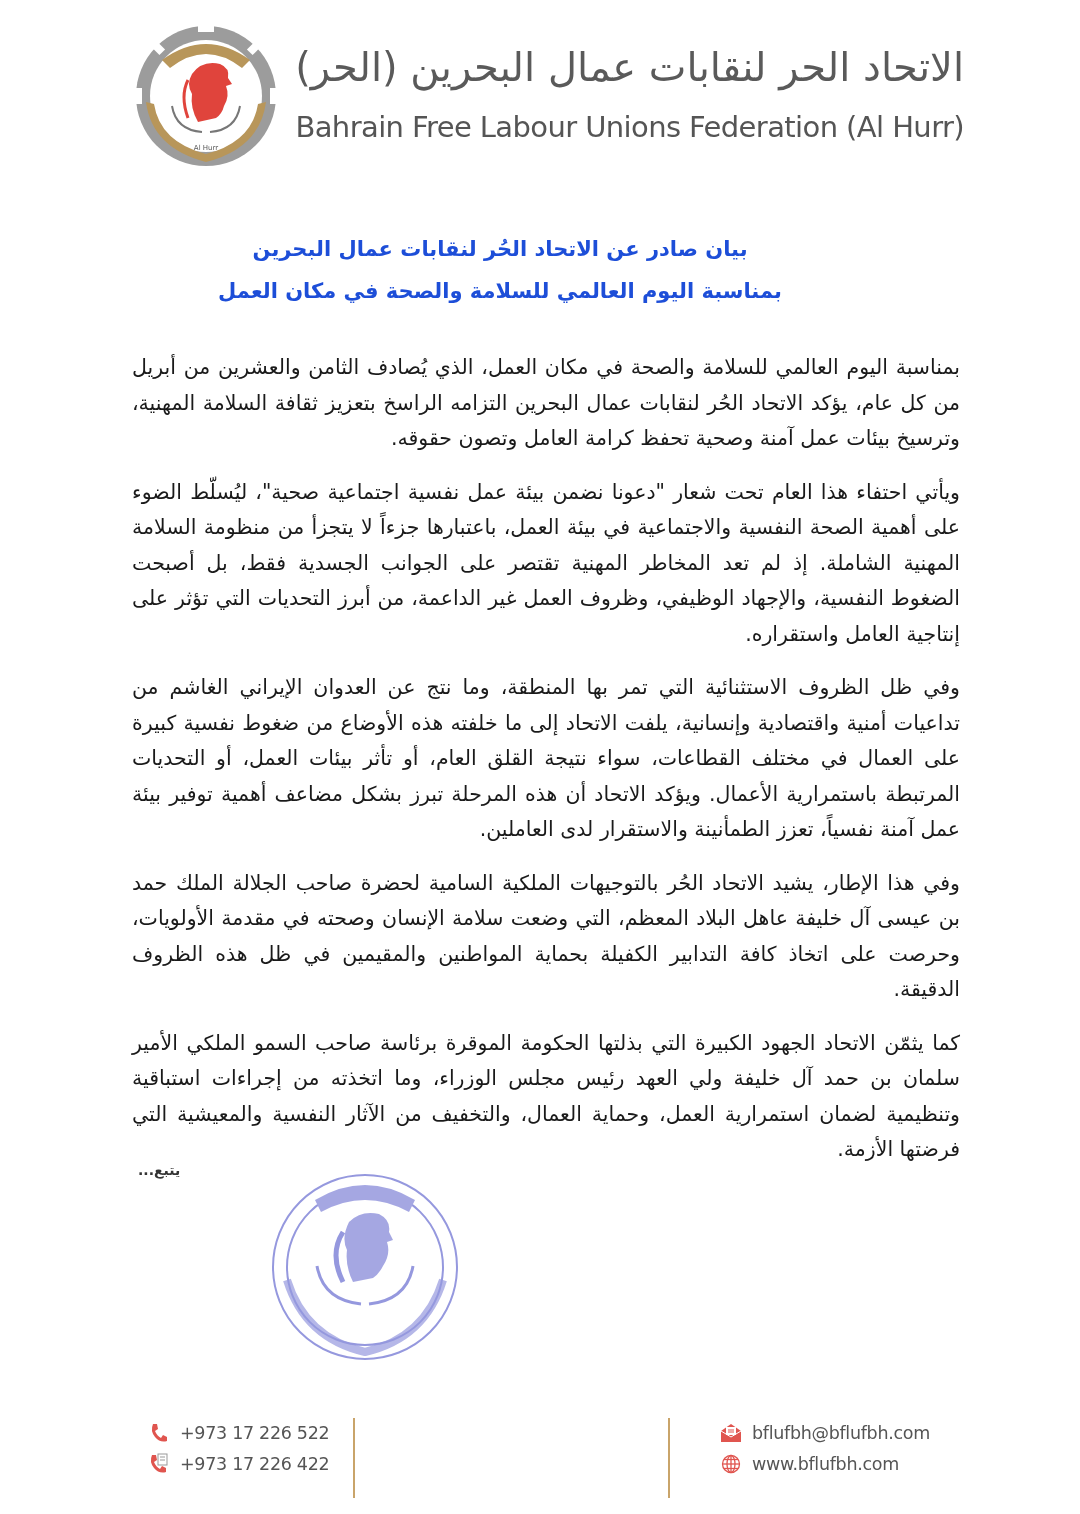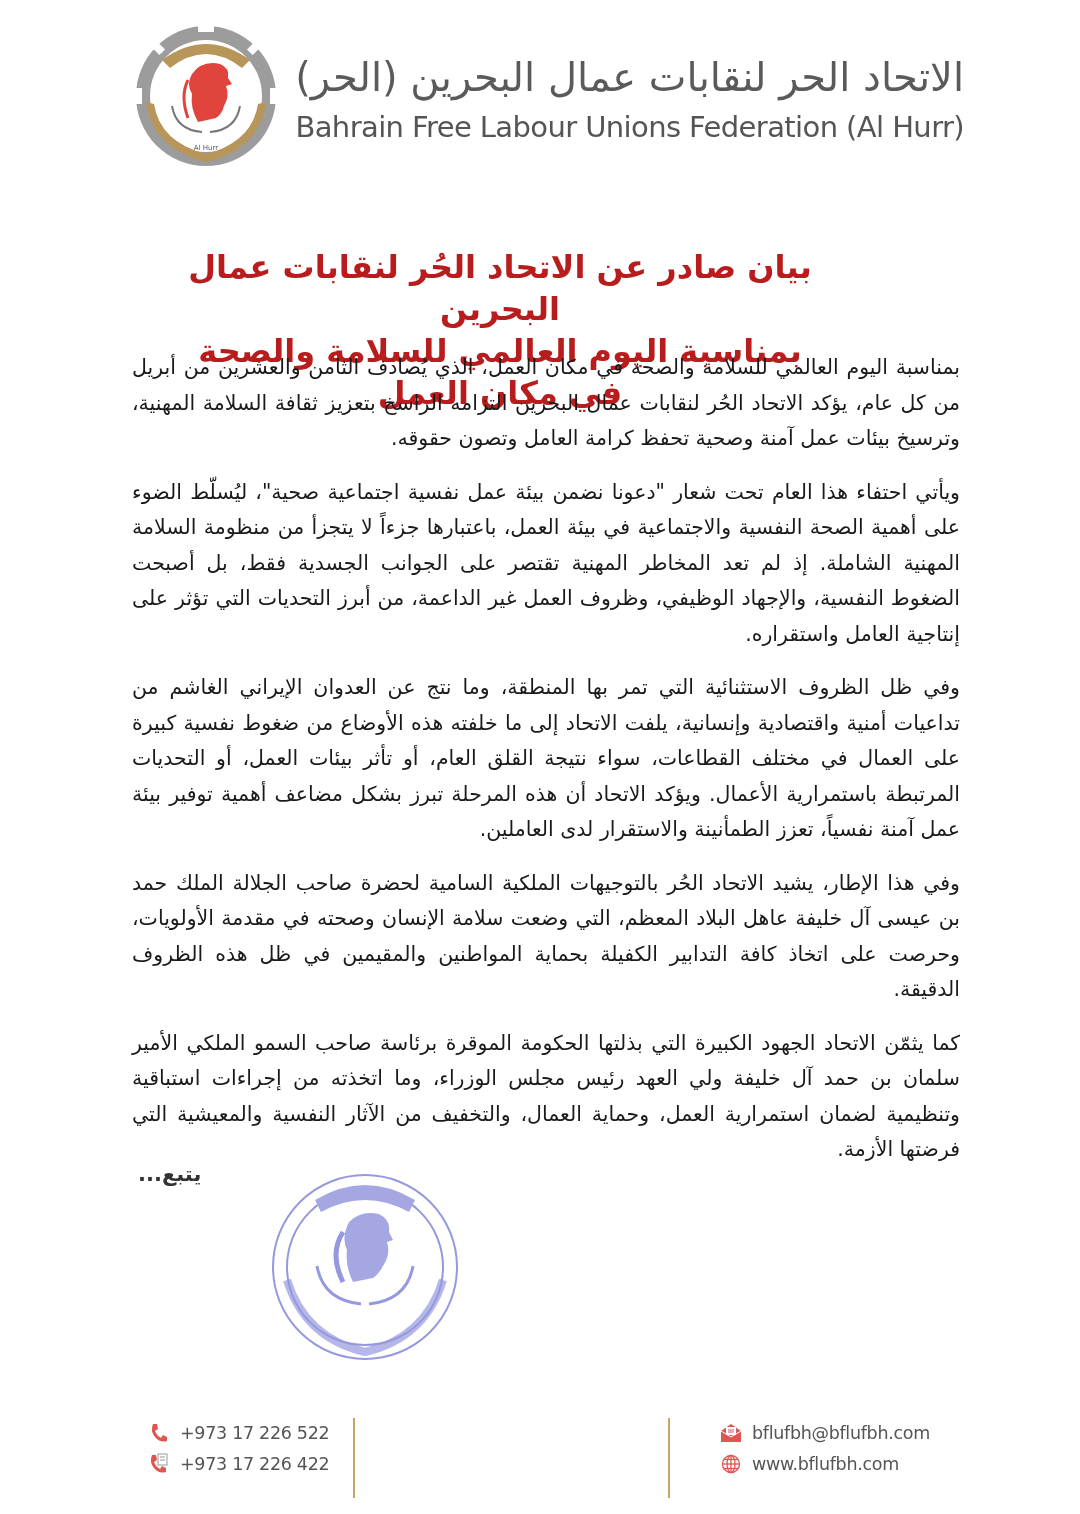--- a/index.html
+++ b/index.html
@@ -1,34 +1,34 @@
 <!DOCTYPE html>
 <html><head>
   <meta charset="utf-8">
   <style>
     * { box-sizing: border-box; margin: 0; padding: 0; }
     html, body { width: 1080px; height: 1514px; background: #ffffff; overflow: hidden; }
     body { position: relative; font-family: "DejaVu Sans", "Liberation Sans", sans-serif; color: #1a1a1a; }
 
     .header { position: absolute; left: 132px; top: 22px; width: 840px; height: 150px; }
     .logo { position: absolute; left: 0; top: 0; width: 148px; height: 148px; }
-    .org-ar { position: absolute; right: 8px; top: 32px; font-family: "DejaVu Sans", sans-serif;
+    .org-ar { position: absolute; right: 8px; top: 22px; font-family: "DejaVu Sans", sans-serif;
       font-size: 40px; color: #5a5a5a; direction: rtl; white-space: nowrap; letter-spacing: 0px; }
     .org-en { position: absolute; right: 8px; top: 88px; font-family: "DejaVu Sans", sans-serif;
       font-size: 29px; color: #555555; white-space: nowrap; letter-spacing: -0.6px; }
 
     .title { position: absolute; left: 180px; top: 228px; width: 640px; text-align: center; direction: rtl;
-      font-family: "DejaVu Sans", sans-serif; font-weight: bold; font-size: 32px; line-height: 42px; color: #b91c1c; margin-top: 18px; }
+      font-family: "DejaVu Sans", sans-serif; font-weight: bold; font-size: 21px; line-height: 42px; color: #1d4ed8; }
 
     .body-text { position: absolute; left: 132px; top: 350px; width: 828px; direction: rtl;
       font-family: "DejaVu Sans", sans-serif; font-size: 20.5px; line-height: 35.5px; color: #1a1a1a; }
     .body-text p { text-align: justify; text-align-last: right; margin-bottom: 18px; }
 
     .continue { position: absolute; left: 138px; top: 1162px; direction: rtl;
-      font-family: "DejaVu Sans", sans-serif; font-weight: bold; font-size: 21px; color: #333; }
+      font-family: "DejaVu Sans", sans-serif; font-weight: bold; font-size: 14px; color: #333; }
 
     .stamp { position: absolute; left: 265px; top: 1170px; width: 200px; height: 195px; opacity: 0.8; }
 
     .footer { position: absolute; left: 132px; top: 1418px; width: 840px; height: 80px; }
     .fcol { position: absolute; top: 0; height: 80px; }
     .fline { display: flex; align-items: center; height: 30px; margin-bottom: 1px; font-family: "DejaVu Sans", sans-serif;
       font-size: 17.5px; color: #555; white-space: nowrap; letter-spacing: -0.3px; }
     .fline .ic { width: 22px; height: 22px; margin-right: 10px; display: inline-flex; align-items: center; justify-content: center; }
     .divider { position: absolute; top: 0; width: 2px; height: 80px; background: #c9a46a; }
   </style>

